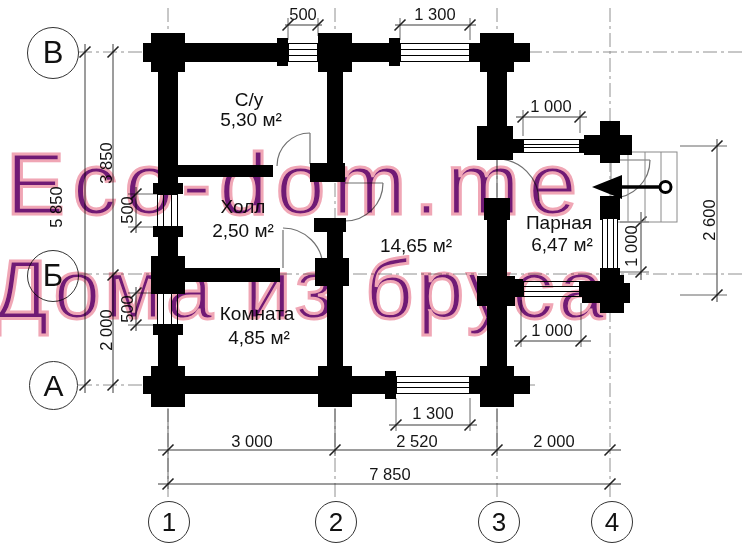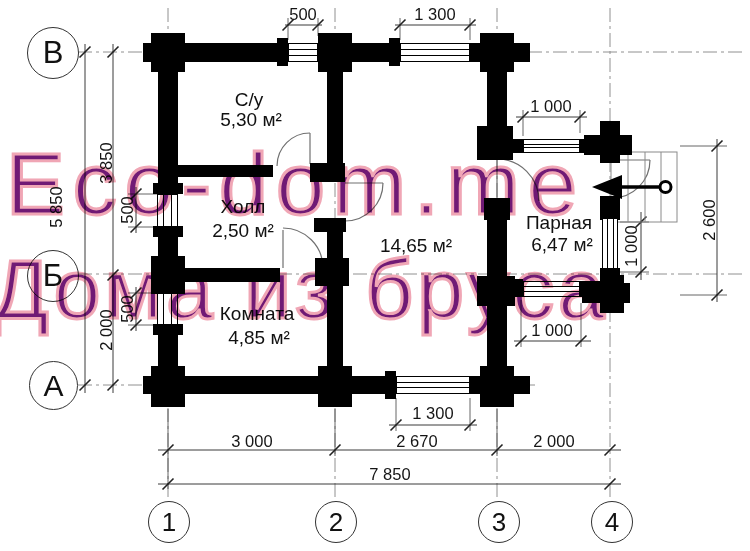--- a/index.html
+++ b/index.html
@@ -227,21 +227,21 @@
   <div class="dimlbl rot" style="left:56px;top:207px">5 850</div>
   <div class="dimlbl rot" style="left:127px;top:210px">500</div>
   <div class="dimlbl rot" style="left:106px;top:330px">2 000</div>
   <div class="dimlbl rot" style="left:127px;top:309px">500</div>
   <div class="dimlbl" style="left:551px;top:106px">1 000</div>
   <div class="dimlbl rot" style="left:709px;top:220px">2 600</div>
   <div class="dimlbl rot" style="left:631px;top:246px">1 000</div>
   <div class="dimlbl" style="left:552px;top:330px">1 000</div>
   <div class="dimlbl" style="left:433px;top:413px">1 300</div>
   <div class="dimlbl" style="left:252px;top:441px">3 000</div>
-  <div class="dimlbl" style="left:417px;top:441px">2 670</div>
+  <div class="dimlbl" style="left:417px;top:441px">2 520</div>
   <div class="dimlbl" style="left:554px;top:441px">2 000</div>
   <div class="dimlbl" style="left:390px;top:474px">7 850</div>
 
   <div class="axis row" style="left:27px;top:27px">
       <span>В</span>
     </div>
   <div class="axis row" style="left:27px;top:250px">
       <span>Б</span>
     </div>
   <div class="axis rowA" style="left:29px;top:361px">

